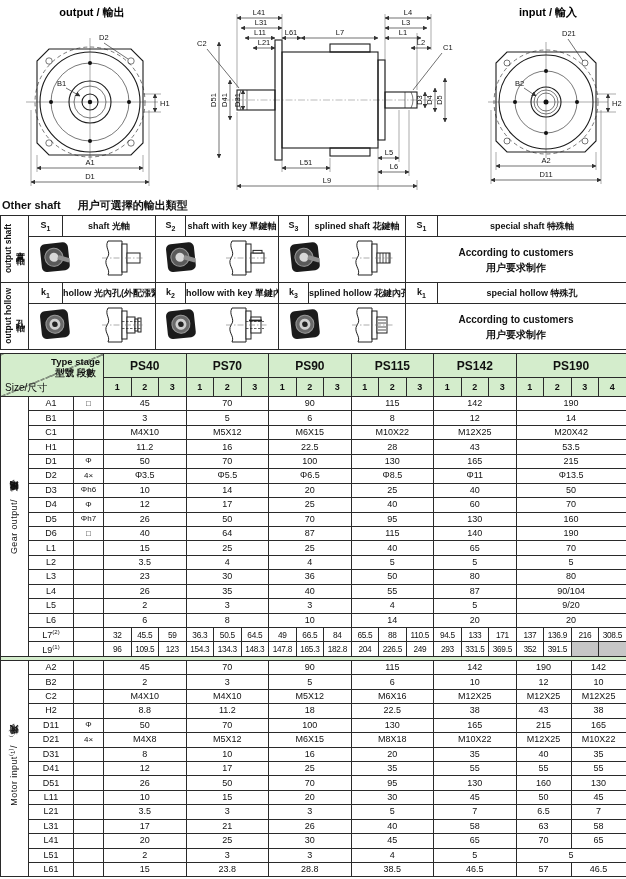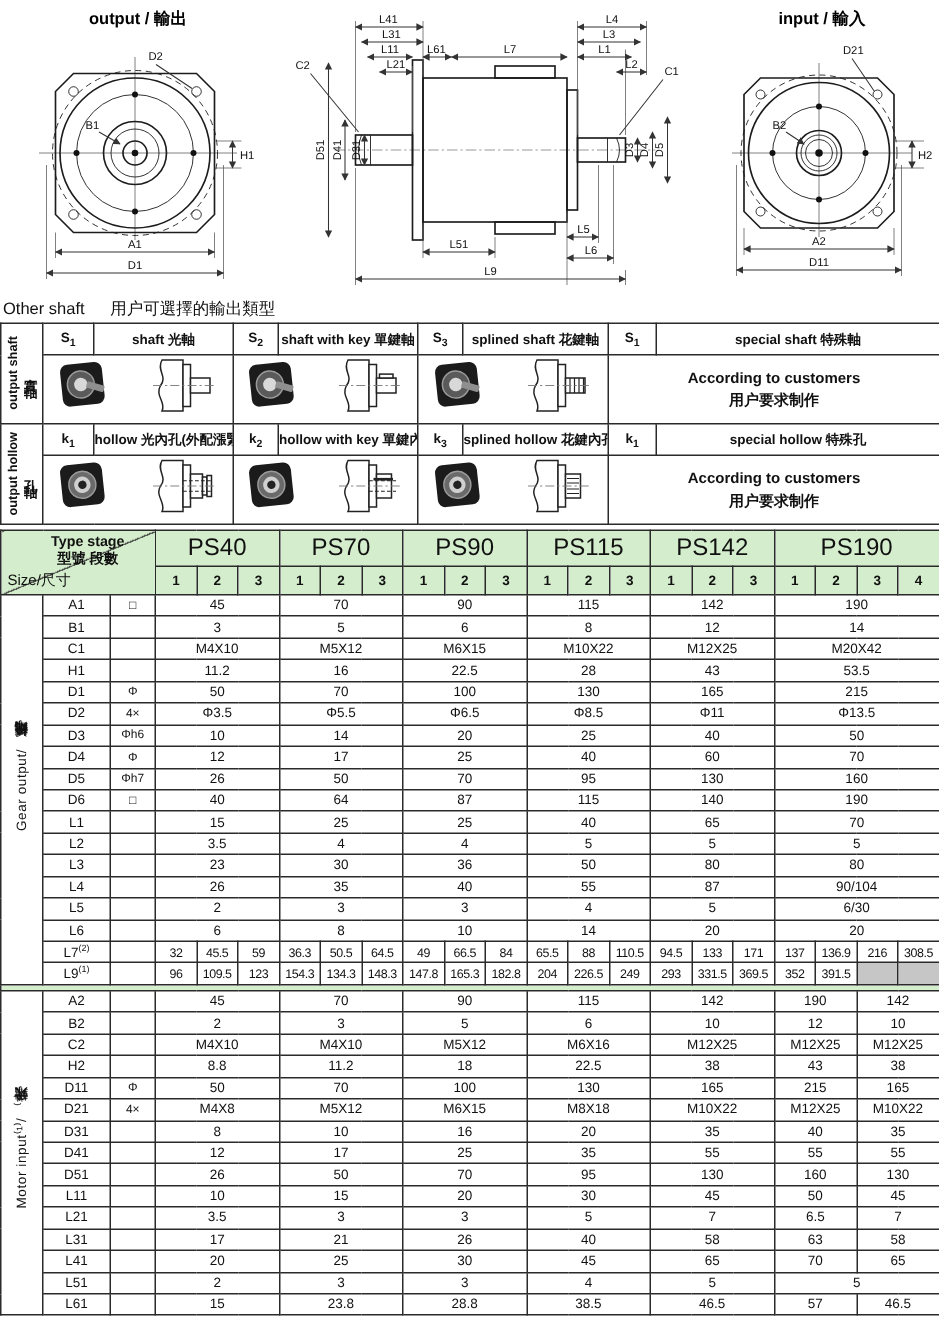--- a/index.html
+++ b/index.html
@@ -14,44 +14,44 @@
   .dim{stroke:#333;stroke-width:0.7;fill:none;}
   .guide{stroke:#555;stroke-width:0.5;}
   .out{stroke:#1c1c1c;stroke-width:1.1;fill:none;}
   .thin{stroke:#1c1c1c;stroke-width:0.6;fill:none;}
   .cl{stroke:#777;stroke-width:0.5;stroke-dasharray:7 2 1.5 2;}
   .dlab{font-size:7.5px;fill:#111;}
   .rot{font-size:7.5px;fill:#111;}
 
   
   .shaft-sec{margin-top:1px;}
-  .shaft-title{font-size:11px;font-weight:normal;margin:2px 0 2px 2px;}
+  .shaft-title{font-size:11px;font-weight:bold;margin:2px 0 2px 2px;}
   .shaft-title .zh{margin-left:14px;}
   table.shaft{border-collapse:collapse;table-layout:fixed;width:626px;}
   table.shaft td{border:1px solid var(--ln);padding:0;text-align:center;overflow:hidden;}
   tr.sh td{height:20px;font-size:9px;}
   tr.si td{height:45px;}
   .code{font-weight:bold;font-size:10px;}
   .code sub{font-size:7px;}
   .tlab{font-weight:bold;font-size:9px;white-space:nowrap;margin-top:43px;}
   .note{font-weight:bold;font-size:10px;line-height:1.5;}
   .sideflex{display:flex;align-items:center;justify-content:center;gap:1px;height:100%;}
   .vtext{writing-mode:vertical-rl;transform:rotate(180deg);white-space:nowrap;display:inline-block;}
   .sideflex .en{font-size:8.5px;font-weight:bold;}
   .vzh{writing-mode:vertical-rl;font-size:9px;font-weight:bold;letter-spacing:4px;}
   .icons{display:flex;align-items:center;justify-content:space-around;height:100%;}
 
   
   table.main{border-collapse:collapse;table-layout:fixed;width:626px;margin-top:3px;}
   .main td,.main th{border:1px solid var(--ln);padding:0;text-align:center;font-size:9px;height:13.45px;line-height:1;white-space:nowrap;overflow:hidden;}
-  .main th.grp{background:var(--grn);font-size:16px;font-weight:normal;height:23px;}
+  .main th.grp{background:var(--grn);font-size:12px;font-weight:bold;height:23px;}
   .main td.stg{background:var(--grn);height:18px;font-weight:bold;font-size:9px;}
   .main td.corner{background:var(--grn);position:relative;
      background-image:linear-gradient(to bottom right,transparent 49.3%,#333 49.3%,#333 50.4%,transparent 50.4%);}
-  .c-tr{position:absolute;top:2px;right:20px;font-weight:bold;font-size:9.5px;line-height:1.2;text-align:center;}
+  .c-tr{position:absolute;top:2px;right:3px;font-weight:bold;font-size:9.5px;line-height:1.2;text-align:center;}
   .c-bl{position:absolute;bottom:3px;left:4px;font-weight:normal;font-size:10px;}
   .main td.side{background:#fff;}
   .main td.side .vtext{font-size:9px;letter-spacing:0.4px;}
   .main td.rlab{font-size:9px;}
   .main td.rlab sup{font-size:6px;}
   .main td.sym{font-size:8px;}
   .main td.gray{background:#c6c6c6;}
   .main td.n1{font-size:8.3px;letter-spacing:-0.3px;}
   .main tr.sep td{height:3px;background:var(--grn);}
 </style>
@@ -631,21 +631,21 @@
           <td colspan="4" class="">90/104</td>
         </tr>
         <tr>
           <td class="rlab">L5</td>
           <td class="sym"></td>
           <td colspan="3" class="">2</td>
           <td colspan="3" class="">3</td>
           <td colspan="3" class="">3</td>
           <td colspan="3" class="">4</td>
           <td colspan="3" class="">5</td>
-          <td colspan="4" class="">6/30</td>
+          <td colspan="4" class="">9/20</td>
         </tr>
         <tr>
           <td class="rlab">L6</td>
           <td class="sym"></td>
           <td colspan="3" class="">6</td>
           <td colspan="3" class="">8</td>
           <td colspan="3" class="">10</td>
           <td colspan="3" class="">14</td>
           <td colspan="3" class="">20</td>
           <td colspan="4" class="">20</td>

